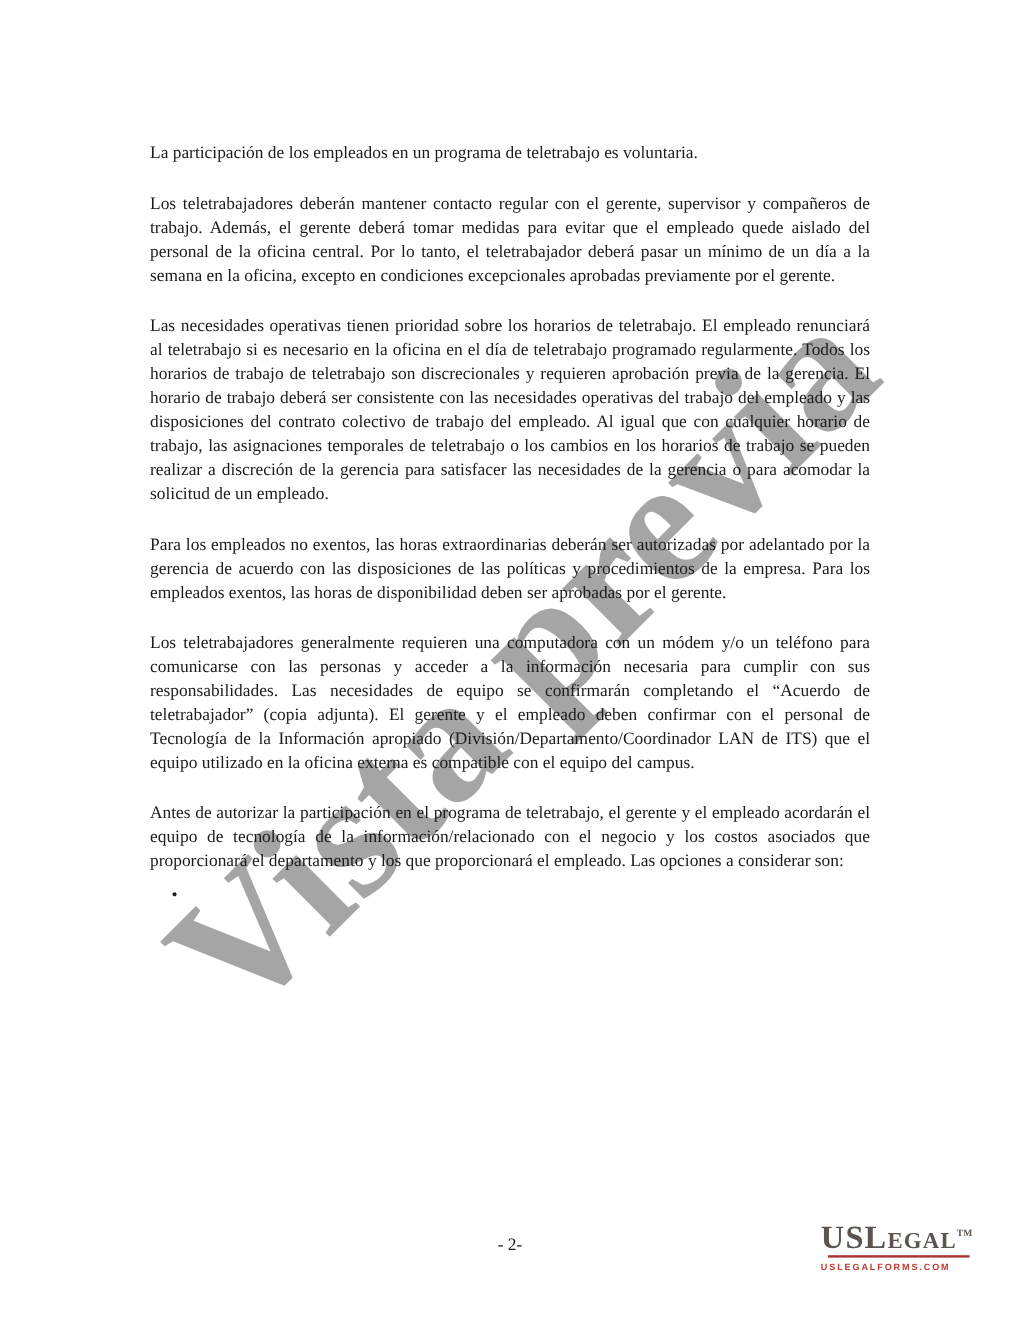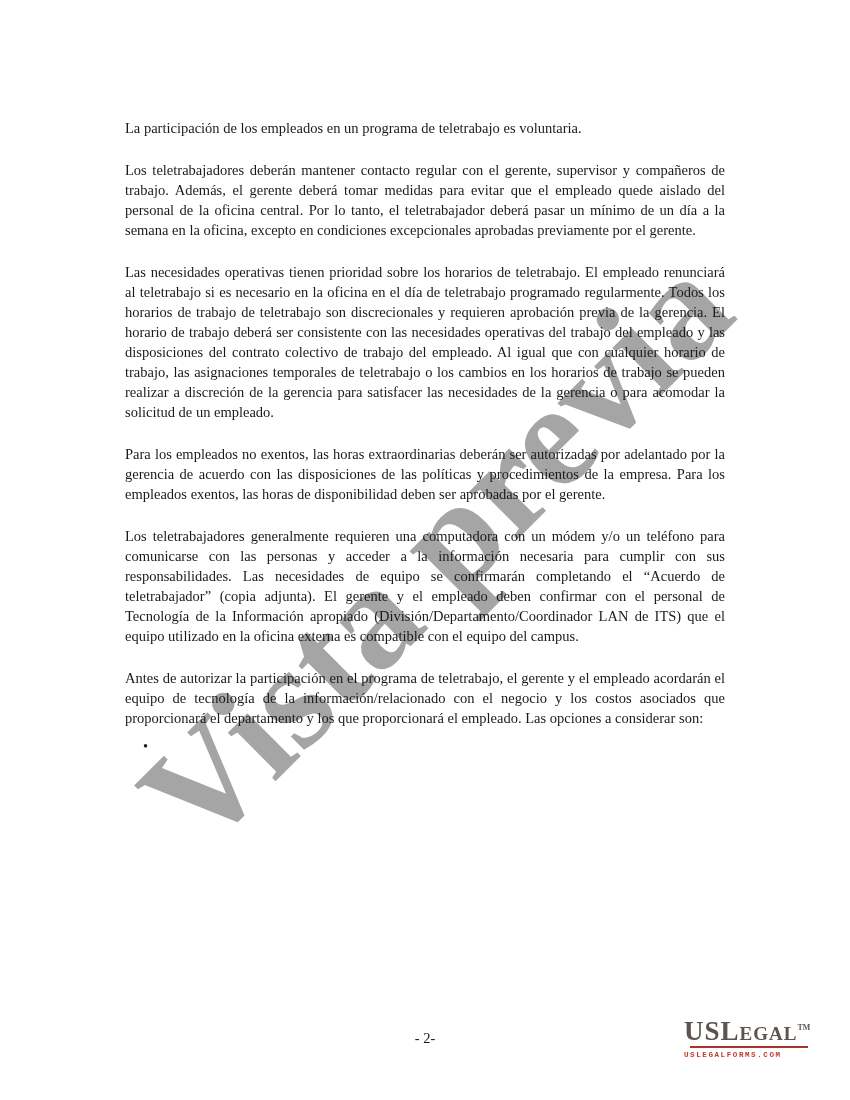--- a/index.html
+++ b/index.html
@@ -102,21 +102,21 @@
     vertical-align: super;
     letter-spacing: 0;
     color: #5d5450;
   }
   .logo-rule {
     height: 2px;
     background: #a8332f;
     margin: 1px 6px 3px 6px;
   }
   .logo-tagline {
-    font-family: Liberation Mono, monospace;
+    font-family: Liberation Sans, sans-serif;
     font-size: 7.5px;
     font-weight: bold;
     letter-spacing: 1.6px;
     color: #c0392b;
   }
 </style>
 </head>
 <body>
 
 <div class="page">

